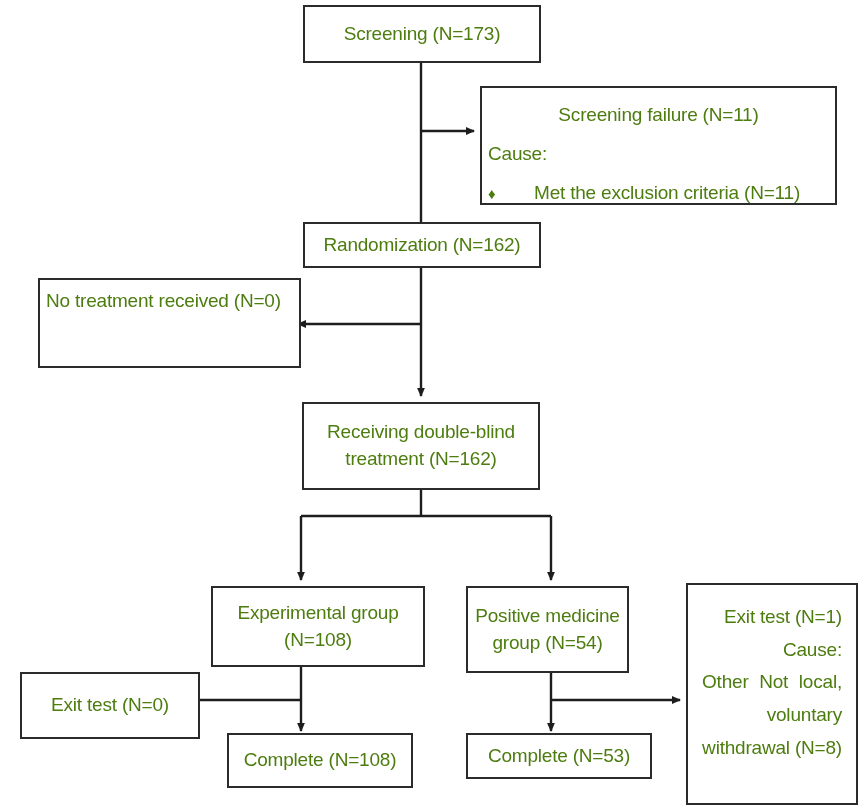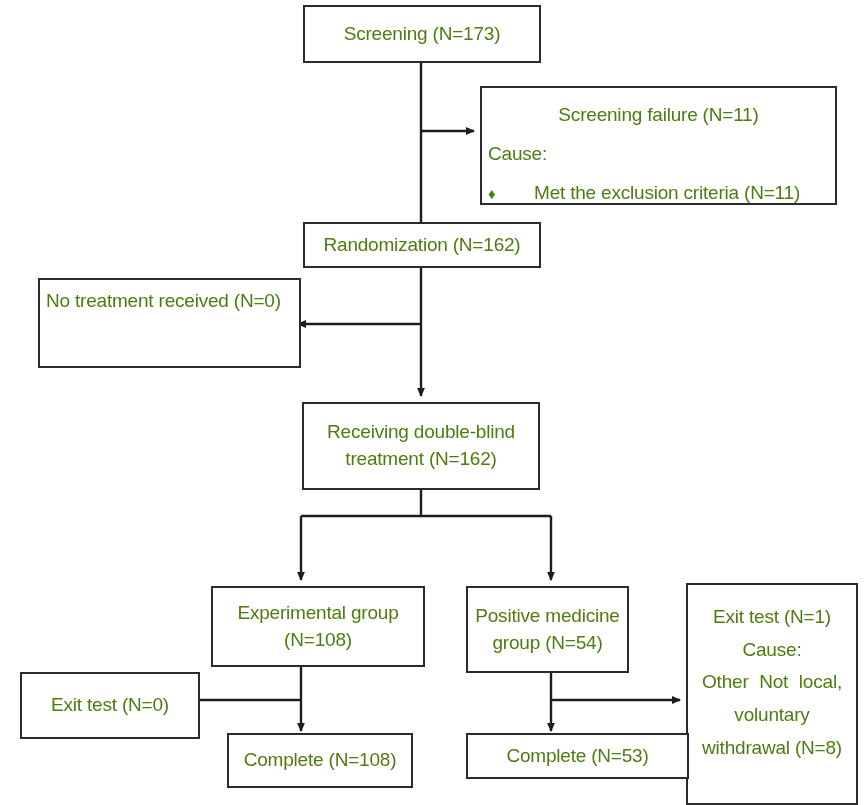--- a/index.html
+++ b/index.html
@@ -51,21 +51,21 @@
     padding: 14px 10px 0 10px;
     margin-top: 12px;
   }
   .node.justified {
     justify-content: flex-start;
     align-items: stretch;
     padding: 16px 14px 0 14px;
     line-height: 1.72;
   }
   .node.justified .just { text-align: justify; text-align-last: justify; }
-  .node.justified .plain { text-align: center; }
+  .node.justified .plain { text-align: right; }
 
   .sf-title { text-align: center; display: block; margin-bottom: 12px; }
   .sf-cause { text-align: left; display: block; margin-bottom: 12px; margin-left: -4px;}
   .sf-bullet-row { display: flex; align-items: baseline; margin-left: -4px; }
   .sf-bullet { width: 46px; flex: 0 0 46px; font-size: 15px; }
   .sf-bullet-text { white-space: nowrap; text-align: right; }
 </style>
 </head>
 <body>
 
@@ -147,17 +147,17 @@
   </div>
 
   <div class="node" style="left:4px; top:672px; width:180px; height:67px;margin-left:16px;">
     <span class="line">Exit test (N=0)</span>
   </div>
 
   <div class="node" style="left:227px; top:733px; width:186px; height:55px;">
     <span class="line">Complete (N=108)</span>
   </div>
 
-  <div class="node" style="left:466px; top:733px; width:223px; height:46px;">
+  <div class="node" style="left:466px; top:733px; width:186px; height:46px;">
     <span class="line">Complete (N=53)</span>
   </div>
 
 </div>
 
 </body></html>

